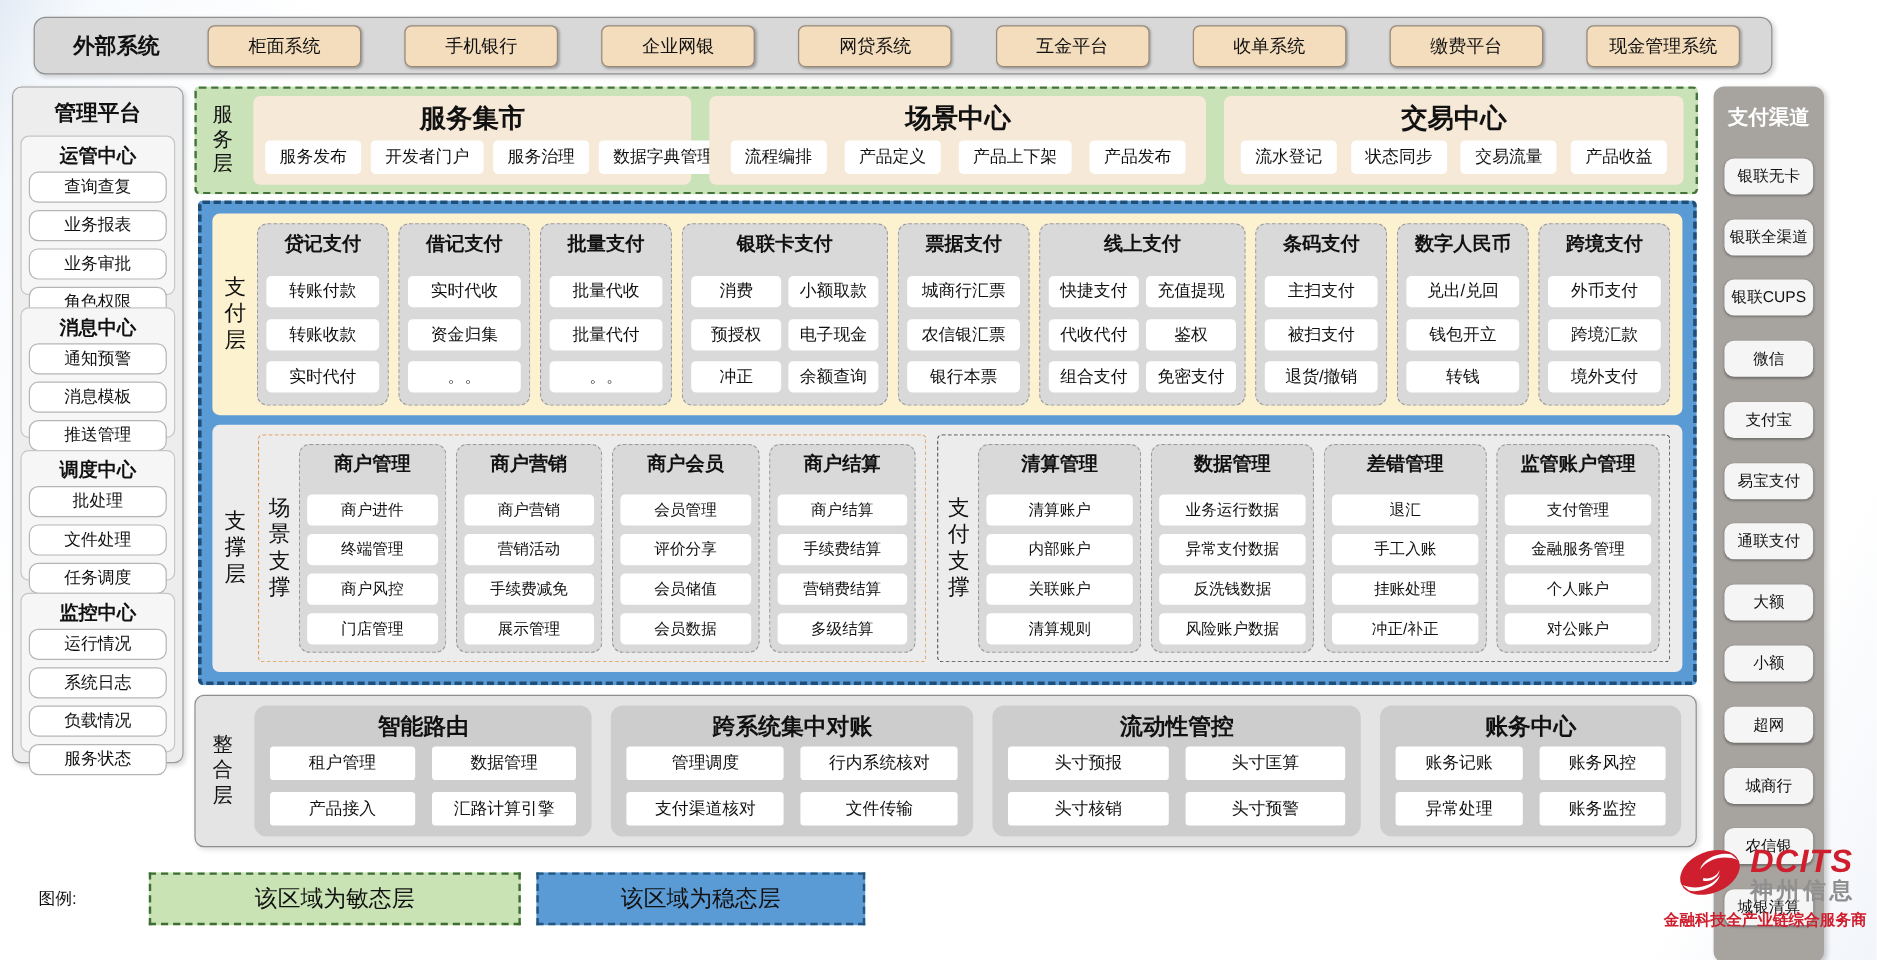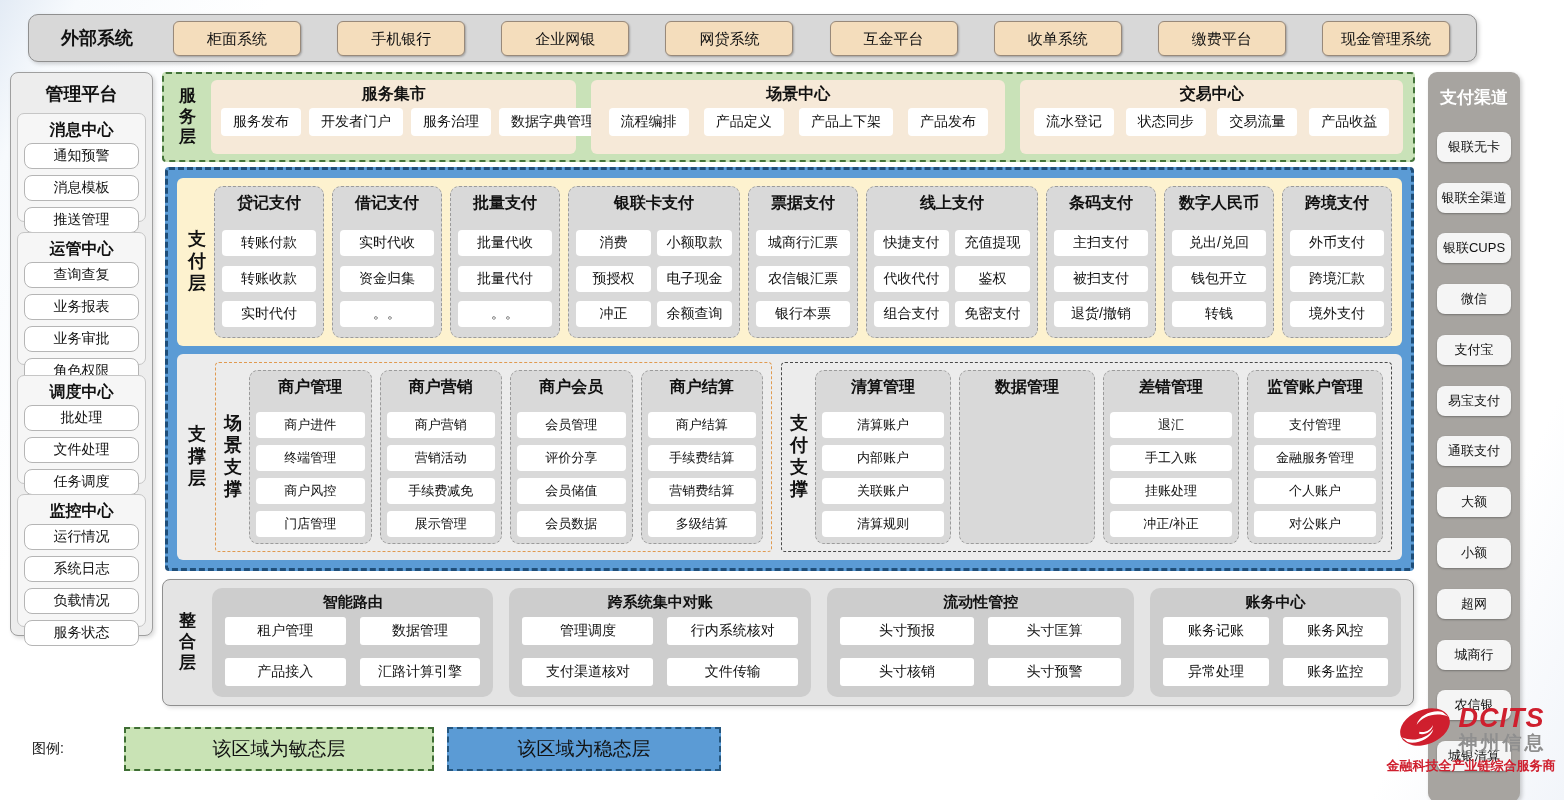--- a/index.html
+++ b/index.html
@@ -8,25 +8,25 @@
     background:#fff;
     color:#111;
   }
   .stage{
     position:relative;
     width:1564px;height:800px;
     background:linear-gradient(115deg,#e3ebf5 0%,#f7fafd 4%,#ffffff 14%,#ffffff 90%,#f2f5fa 100%);
     overflow:hidden;
   }
   .vlabel{
-    font-weight:bold;
+    font-weight:normal;
     width:19px;
     line-height:1.22;
     word-break:break-all;
-    text-align:right;
+    text-align:left;
     align-self:center;
     flex:0 0 auto;
   }
 
   
   #topbar{
     position:absolute;left:28px;top:14px;width:1449px;height:48px;
     background:#d8d8d8;border:1px solid #8f8f8f;border-radius:10px;
     box-sizing:border-box;display:flex;align-items:center;
     padding:0 26px 0 32px;
@@ -72,21 +72,21 @@
     gap:15px;padding:6px 10px 6px 13px;
   }
   #service-layer .vlabel{font-size:17px;}
   .svc-group{
     background:#f6e9d8;border-radius:6px;height:100%;box-sizing:border-box;
     padding:2px 10px 6px;display:flex;flex-direction:column;min-width:0;
   }
   .svc-group.s1{flex:1;}
   .svc-group.s2{flex:1.14;}
   .svc-group.s3{flex:1.05;}
-  .svc-title{font-weight:bold;font-size:16px;text-align:center;padding:2px 0 3px;}
+  .svc-title{font-weight:bold;font-size:22px;text-align:center;padding:2px 0 3px;}
   .svc-items{flex:1;display:flex;justify-content:space-evenly;align-items:flex-start;gap:8px;}
   .svc-btn{
     background:#fff;border-radius:4px;font-size:14px;text-align:center;
     padding:5px 12px;white-space:nowrap;
   }
 
   
   #stable-box{
     position:absolute;left:165px;top:167px;width:1249px;height:404px;
     background:#5b9bd5;border:3px dashed #1f4e79;border-radius:4px;
@@ -133,21 +133,21 @@
   }
   #integration-layer .vlabel{font-size:17px;}
   .int-group{
     background:#cdcdcd;border-radius:10px;height:100%;box-sizing:border-box;
     padding:2px 13px 8px;display:flex;flex-direction:column;min-width:0;
   }
   .int-group.g1{flex:1;}
   .int-group.g2{flex:1.08;}
   .int-group.g3{flex:1.1;}
   .int-group.g4{flex:0.88;}
-  .int-title{font-weight:bold;font-size:15px;text-align:center;padding:3px 0 2px;white-space:nowrap;}
+  .int-title{font-weight:bold;font-size:19px;text-align:center;padding:3px 0 2px;white-space:nowrap;}
   .int-items{flex:1;display:grid;grid-template-columns:1fr 1fr;gap:9px 14px;align-content:space-evenly;}
   .int-btn{
     background:#fff;border-radius:3px;font-size:14px;text-align:center;
     padding:5px 6px;white-space:nowrap;overflow:hidden;
   }
 
   
   #right-sidebar{
     position:absolute;left:1428px;top:72px;width:92px;height:730px;
     background:#a7a4a0;border-radius:9px;box-sizing:border-box;
@@ -193,35 +193,35 @@
         <div class="tan-btn">网贷系统</div>
         <div class="tan-btn">互金平台</div>
         <div class="tan-btn">收单系统</div>
         <div class="tan-btn">缴费平台</div>
         <div class="tan-btn">现金管理系统</div>
       </div>
   </header>
 
   <aside id="left-sidebar">
     <div class="panel-title">管理平台</div>
-    <section class="mp-group g3">
-      <div class="group-title">消息中心</div>
-      <div class="v-items">
-          <div class="white-btn">通知预警</div>
-          <div class="white-btn">消息模板</div>
-          <div class="white-btn">推送管理</div>
-        </div>
-    </section>
     <section class="mp-group g4">
       <div class="group-title">运管中心</div>
       <div class="v-items">
           <div class="white-btn">查询查复</div>
           <div class="white-btn">业务报表</div>
           <div class="white-btn">业务审批</div>
           <div class="white-btn">角色权限</div>
+        </div>
+    </section>
+    <section class="mp-group g3">
+      <div class="group-title">消息中心</div>
+      <div class="v-items">
+          <div class="white-btn">通知预警</div>
+          <div class="white-btn">消息模板</div>
+          <div class="white-btn">推送管理</div>
         </div>
     </section>
     <section class="mp-group g3">
       <div class="group-title">调度中心</div>
       <div class="v-items">
           <div class="white-btn">批处理</div>
           <div class="white-btn">文件处理</div>
           <div class="white-btn">任务调度</div>
         </div>
     </section>
@@ -402,20 +402,26 @@
           <div class="col-title">清算管理</div>
           <div class="col-items">
               <div class="cell-btn small">清算账户</div>
               <div class="cell-btn small">内部账户</div>
               <div class="cell-btn small">关联账户</div>
               <div class="cell-btn small">清算规则</div>
             </div>
         </div>
         <div class="pay-col">
           <div class="col-title">数据管理</div>
+          <div class="col-items">
+              <div class="cell-btn small">业务运行数据</div>
+              <div class="cell-btn small">异常支付数据</div>
+              <div class="cell-btn small">反洗钱数据</div>
+              <div class="cell-btn small">风险账户数据</div>
+            </div>
         </div>
         <div class="pay-col">
           <div class="col-title">差错管理</div>
           <div class="col-items">
               <div class="cell-btn small">退汇</div>
               <div class="cell-btn small">手工入账</div>
               <div class="cell-btn small">挂账处理</div>
               <div class="cell-btn small">冲正/补正</div>
             </div>
         </div>

